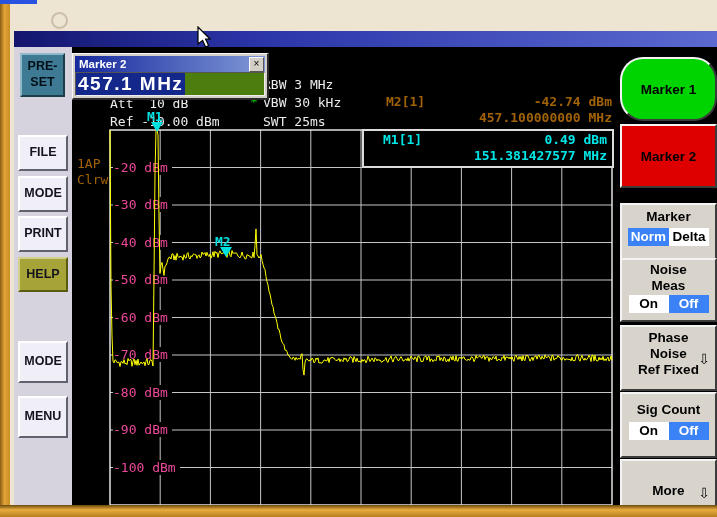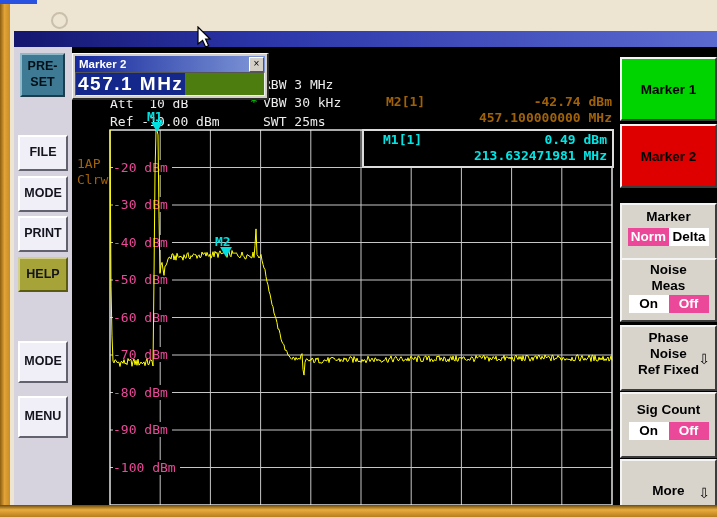--- a/index.html
+++ b/index.html
@@ -69,23 +69,23 @@
 
   
   .softkey{position:absolute;left:620px;width:93px;height:60px;background:#D8D4CC;
       border:2px solid;border-color:#F4F4F4 #3C3C3C #3C3C3C #F4F4F4;
       font-weight:bold;font-size:13.5px;color:#000;text-align:center;cursor:default;z-index:10;}
   .sk-label{margin-top:4px;line-height:16px;}
   .sk-center{display:flex;align-items:center;justify-content:center;height:100%;}
   .sk-toggle{display:flex;justify-content:center;margin-top:3px;}
   .chip{display:inline-block;min-width:34px;padding:0 3px;height:18px;line-height:18px;}
   .chip-on-light{background:#FFFFFF;color:#000;}
-  .chip-on-dark{background:#ec4899;color:#FFF;}
+  .chip-on-dark{background:#3b82f6;color:#FFF;}
   .sk-arrow{position:absolute;right:5px;top:24px;font-size:14px;color:#000;font-weight:normal;}
-  #sk-marker1{top:57px;background:#00D400;}
+  #sk-marker1{top:57px;background:#00D400;border-radius:23px;}
   #sk-marker2{top:124px;background:#DE0000;}
   #sk-marker-norm{top:191px;margin-top:12px;}
   #sk-noise{top:258px;}
   #sk-phase{top:325px;height:62px;}
   #sk-sig{top:392px;height:62px;}
   #sk-more{top:459px;height:60px;}
 
   
   #popup{left:72px;top:53px;width:190px;background:#D4D0C8;z-index:40;
       border-top:1px solid #F8F8F8;border-left:1px solid #F8F8F8;
@@ -179,21 +179,21 @@
       <span>M2[1]</span>
       <span>-42.74 dBm</span>
     </div>
     <div class="ro-row2">457.100000000 MHz</div>
   </div>
   <div class="abs" id="m1-readout">
     <div class="ro-row1">
       <span>M1[1]</span>
       <span>0.49 dBm</span>
     </div>
-    <div class="ro-row2">213.632471981 MHz</div>
+    <div class="ro-row2">151.381427577 MHz</div>
   </div>
 
   <div class="mk-lab" style="left:147px;top:109px">M1</div>
   <div class="mk-tri" style="left:151px;top:122px"></div>
   <div class="mk-lab" style="left:215px;top:234px">M2</div>
   <div class="mk-tri" style="left:220px;top:247px"></div>
 
   <div class="softkey" id="sk-marker1">
     <div class="sk-center">Marker 1</div>
   </div>

